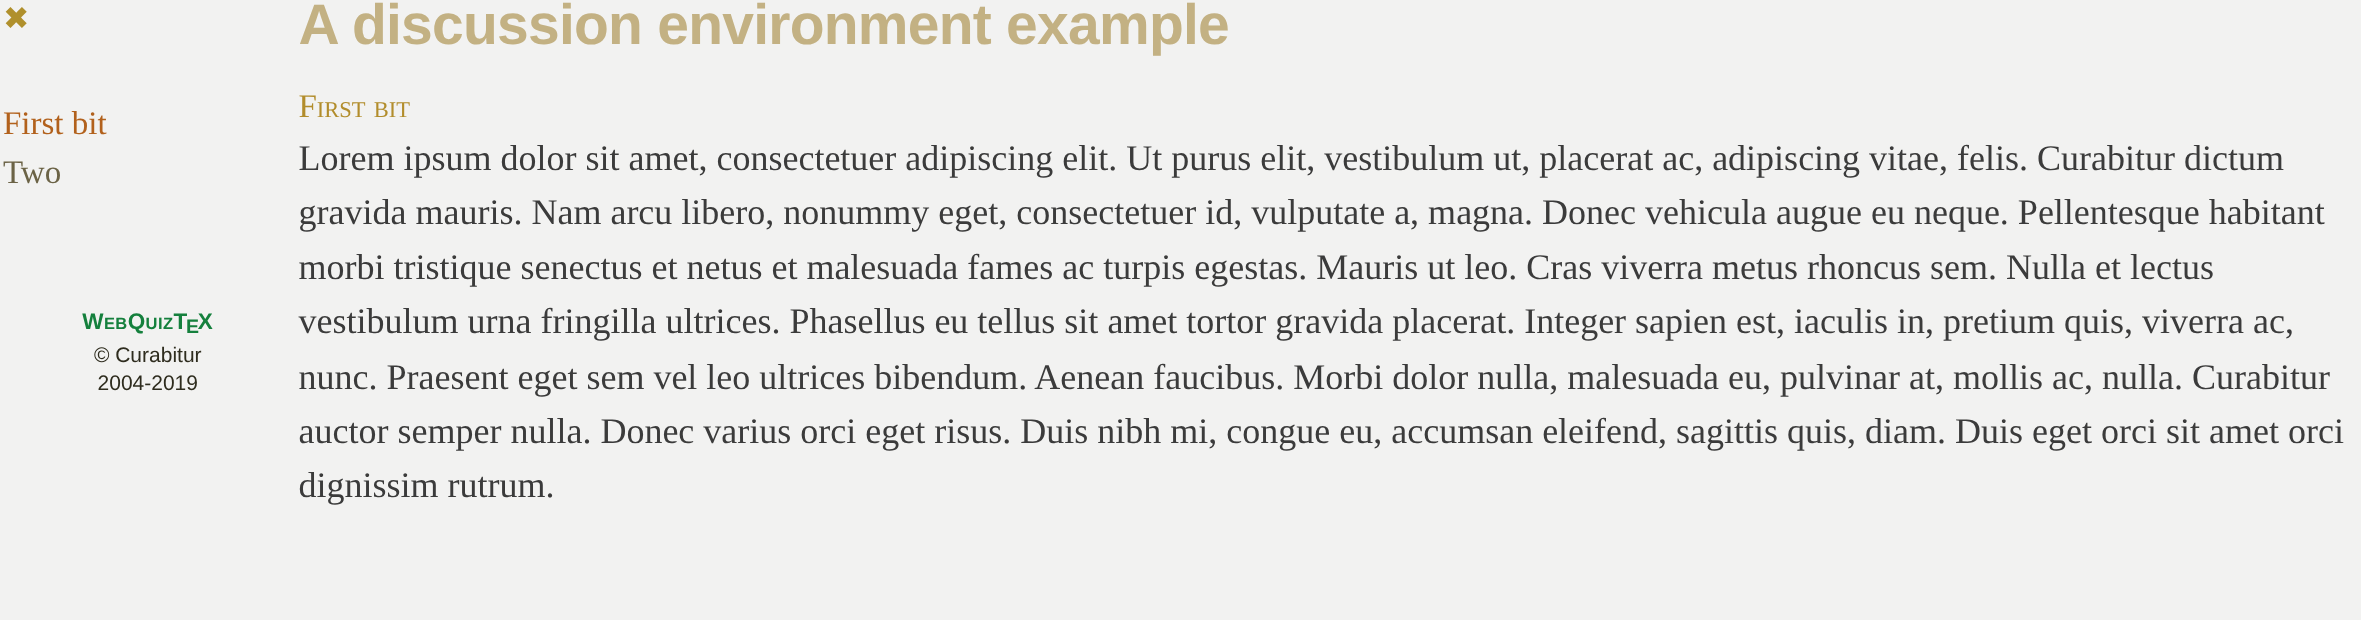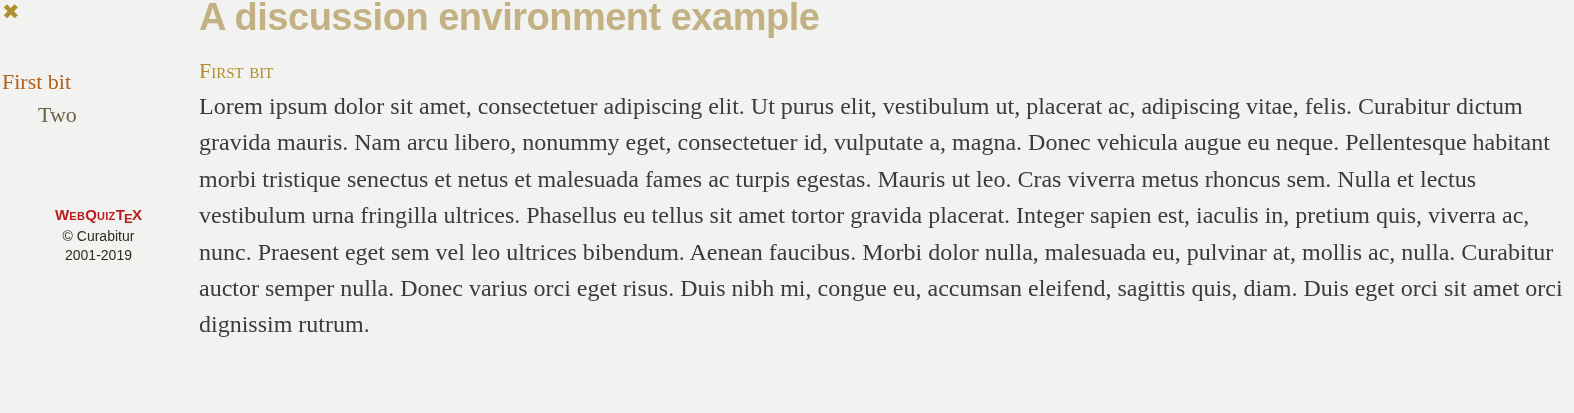--- a/index.html
+++ b/index.html
@@ -39,36 +39,36 @@
     font-family: "Liberation Serif", serif;
     font-size: 22px;
     line-height: 33px;
   }
   .nav-link {
     display: block;
     text-decoration: none;
     cursor: pointer;
   }
   .nav-link.active { color: #b2611c; }
-  .nav-link.visited { color: #6b6346; margin-left: 36px; }
+  .nav-link.visited { color: #6b6346; }
 
   .side-footer {
     position: absolute;
     top: 205px;
     left: 0;
     width: 197px;
     text-align: center;
     color: #2e2c1e;
     font-size: 14px;
     line-height: 19.5px;
   }
   .logo {
     font-weight: bold;
     font-size: 15px;
-    color: #b91c1c;
+    color: #15803d;
     text-decoration: none;
     cursor: pointer;
     letter-spacing: 0.2px;
   }
   .logo .sm {
     font-size: 11px;
     text-transform: uppercase;
     letter-spacing: 0.3px;
   }
   .logo .sub {
@@ -121,21 +121,21 @@
     <button class="close-btn">✖</button>
 
     <nav class="side-nav">
       <a class="nav-link active">First bit</a>
       <a class="nav-link visited">Two</a>
     </nav>
 
     <div class="side-footer">
       <div class="logo"><span>W</span><span class="sm">eb</span><span>Q</span><span class="sm">uiz</span><span>T</span><span class="sub">e</span><span>X</span></div>
       <div class="copy-line">© Curabitur</div>
-      <div class="copy-line">2001-2019</div>
+      <div class="copy-line">2004-2019</div>
     </div>
   </aside>
 
   <main class="content">
     <h1 class="page-title">A discussion environment example</h1>
     <h2 class="section-heading">First bit</h2>
     <p class="discussion-text">Lorem ipsum dolor sit amet, consectetuer adipiscing elit. Ut purus elit, vestibulum ut, placerat ac, adipiscing vitae, felis. Curabitur dictum gravida mauris. Nam arcu libero, nonummy eget, consectetuer id, vulputate a, magna. Donec vehicula augue eu neque. Pellentesque habitant morbi tristique senectus et netus et malesuada fames ac turpis egestas. Mauris ut leo. Cras viverra metus rhoncus sem. Nulla et lectus vestibulum urna fringilla ultrices. Phasellus eu tellus sit amet tortor gravida placerat. Integer sapien est, iaculis in, pretium quis, viverra ac, nunc. Praesent eget sem vel leo ultrices bibendum. Aenean faucibus. Morbi dolor nulla, malesuada eu, pulvinar at, mollis ac, nulla. Curabitur auctor semper nulla. Donec varius orci eget risus. Duis nibh mi, congue eu, accumsan eleifend, sagittis quis, diam. Duis eget orci sit amet orci dignissim rutrum.</p>
   </main>
 
 </div>

